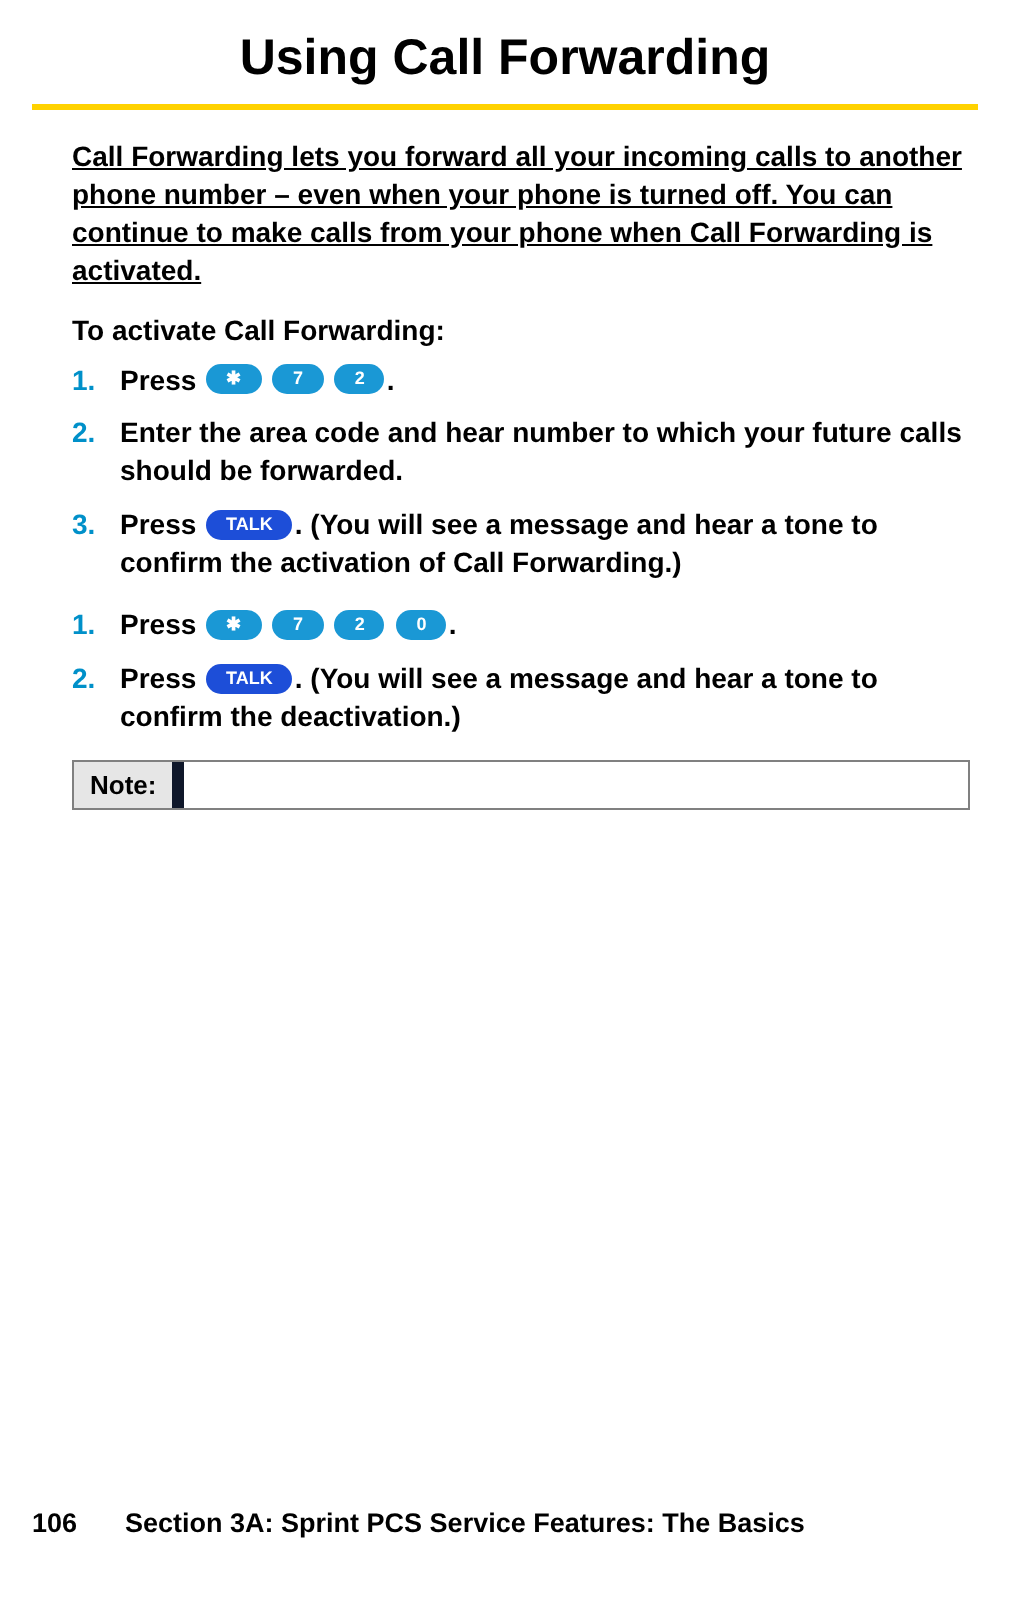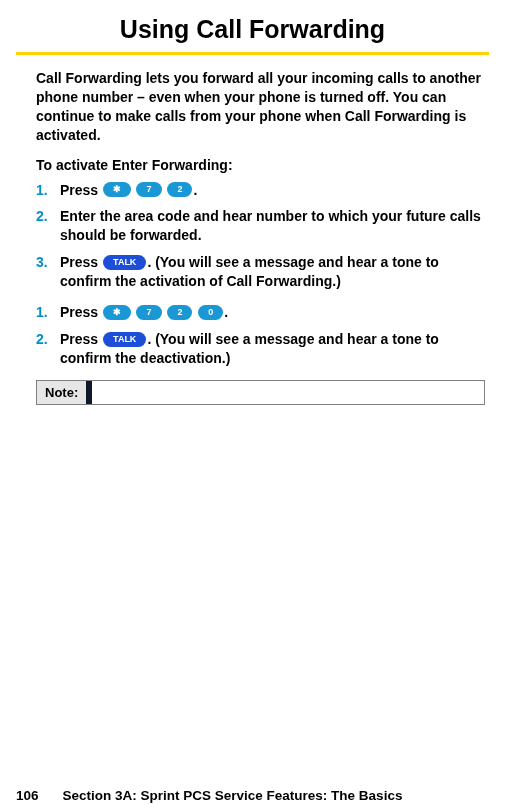--- a/index.html
+++ b/index.html
@@ -31,20 +31,21 @@
     }
     .content {
       padding-left: 20px;
       padding-right: 4px;
     }
     .intro {
       font-family: Arial, Helvetica, sans-serif;
       font-weight: bold;
       line-height: 1.35;
       margin-bottom: 12px;
+      text-decoration: underline;
     }
     .subhead {
       font-family: Arial, Helvetica, sans-serif;
       font-weight: bold;
       margin-bottom: 8px;
     }
     ol.steps {
       list-style: none;
       margin-bottom: 12px;
     }
@@ -104,40 +105,40 @@
       white-space: nowrap;
     }
     .note-text {
       font-family: Georgia, 'Times New Roman', serif;
       font-size: 12.5px;
       padding: 4px 8px;
       flex: 1;
     }
     .footer {
       position: absolute;
-      bottom: 8px;
+      bottom: 42px;
       left: 16px;
       font-family: Arial, Helvetica, sans-serif;
       font-weight: bold;
       font-size: 13.5px;
     }
     .page-num {
       margin-right: 24px;
     }
   </style>
 </head>
 <body>
 
 <h1 class="page-title">Using Call Forwarding</h1>
 <div class="yellow-rule"></div>
 
 <div class="content">
   <p class="intro">Call Forwarding lets you forward all your incoming calls to another phone number – even when your phone is turned off. You can continue to make calls from your phone when Call Forwarding is activated.</p>
 
-  <p class="subhead">To activate Enter Forwarding:</p>
+  <p class="subhead">To activate Call Forwarding:</p>
   <ol class="steps">
     <li>
       <span class="step-num">1.</span>
       <span class="step-body">
         <span>Press </span><span class="key key-blue">✱</span>
         <span class="key key-blue">7</span>
         <span class="key key-blue">2</span><span>.</span>
       </span>
     </li>
     <li>

